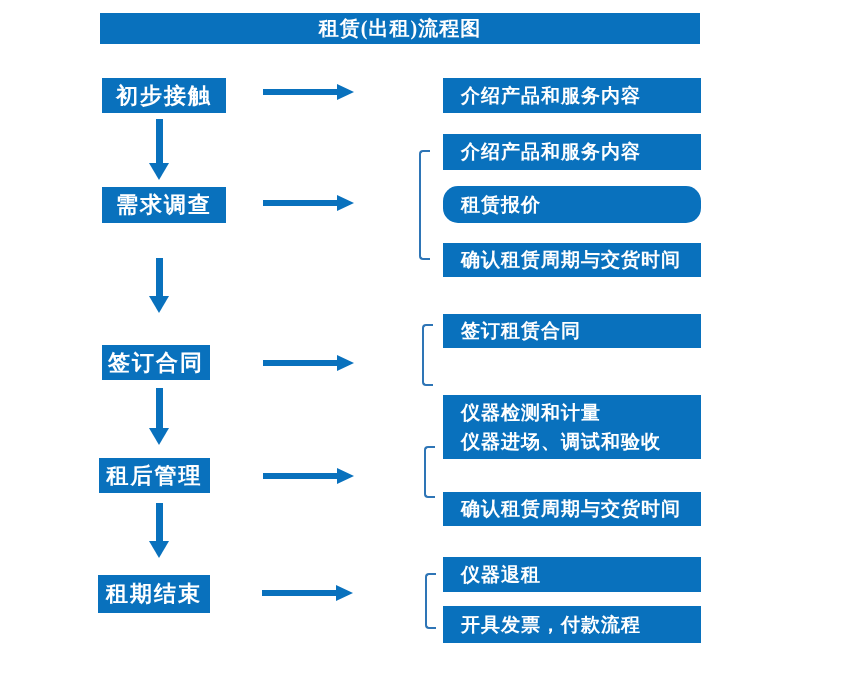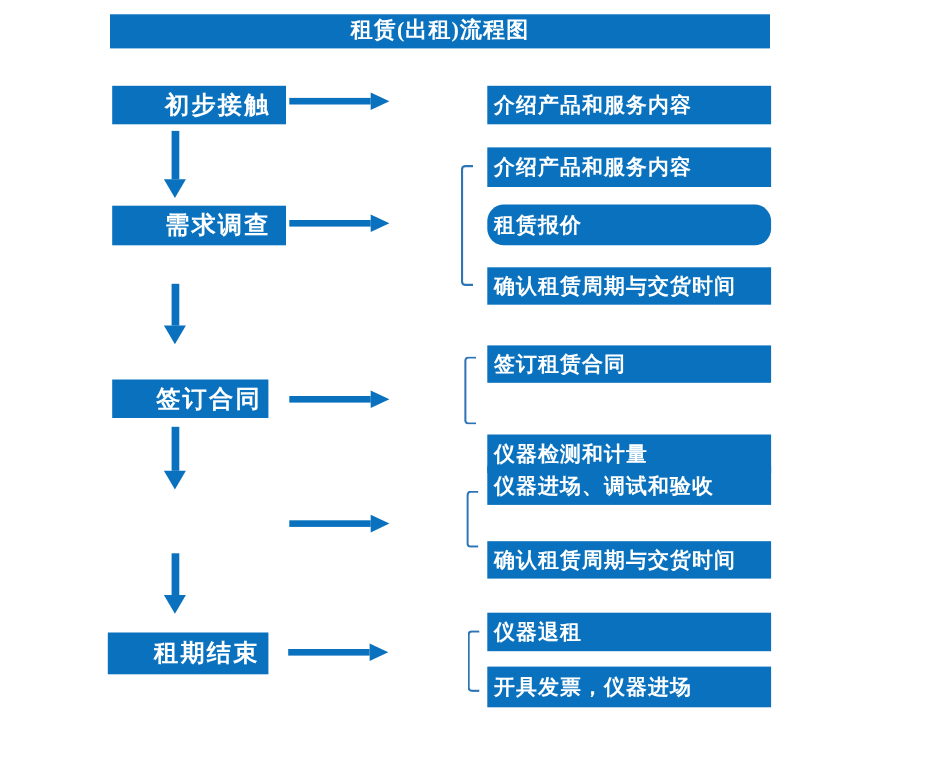--- a/index.html
+++ b/index.html
@@ -31,34 +31,33 @@
     position: absolute;
     background: var(--color-primary, #0971BD);
     color: #ffffff;
     font-size: 22px;
     font-weight: bold;
     letter-spacing: 2px;
     text-align: center;
     display: flex;
     align-items: center;
     justify-content: center;
-    padding-left: 34px;
   }
   .detail-box {
     position: absolute;
     left: 443px;
     width: 258px;
     background: var(--color-primary, #0971BD);
     color: #ffffff;
     font-size: 19px;
     font-weight: bold;
     letter-spacing: 1px;
     display: flex;
     align-items: center;
-    padding-left: 6px;
+    padding-left: 18px;
     box-sizing: border-box;
   }
   .v-arrow {
     position: absolute;
     width: 20px;
     display: flex;
     flex-direction: column;
     align-items: center;
   }
   .v-arrow .shaft {
@@ -102,20 +101,21 @@
 </head>
 <body>
 
 <div class="canvas">
 
   <div class="title-bar">租赁(出租)流程图</div>
 
   <div class="step-box" style="left:102px; top:78px;  width:124px; height:35px;">初步接触</div>
   <div class="step-box" style="left:102px; top:187px; width:124px; height:36px;">需求调查</div>
   <div class="step-box" style="left:102px; top:345px; width:108px; height:35px;">签订合同</div>
+  <div class="step-box" style="left:99px;  top:458px; width:111px; height:35px;">租后管理</div>
   <div class="step-box" style="left:98px;  top:575px; width:112px; height:38px;">租期结束</div>
 
   <div class="v-arrow" style="left:149px; top:119px;">
     <span class="shaft" style="height:44px;"></span>
     <span class="head"></span>
   </div>
   <div class="v-arrow" style="left:149px; top:258px;">
     <span class="shaft" style="height:38px;"></span>
     <span class="head"></span>
   </div>
@@ -160,15 +160,15 @@
   <div class="detail-box" style="top:186px; height:37px;border-radius:15px;">租赁报价</div>
   <div class="detail-box" style="top:243px; height:34px;">确认租赁周期与交货时间</div>
 
   <div class="detail-box" style="top:314px; height:34px;">签订租赁合同</div>
   <div class="detail-box" style="top:363px; height:35px;margin-top:32px;">仪器检测和计量</div>
 
   <div class="detail-box" style="top:424px; height:35px;">仪器进场、调试和验收</div>
   <div class="detail-box" style="top:492px; height:34px;">确认租赁周期与交货时间</div>
 
   <div class="detail-box" style="top:557px; height:35px;">仪器退租</div>
-  <div class="detail-box" style="top:606px; height:37px;">开具发票，仪器进场</div>
+  <div class="detail-box" style="top:606px; height:37px;">开具发票，付款流程</div>
 
 </div>
 
 </body></html>

